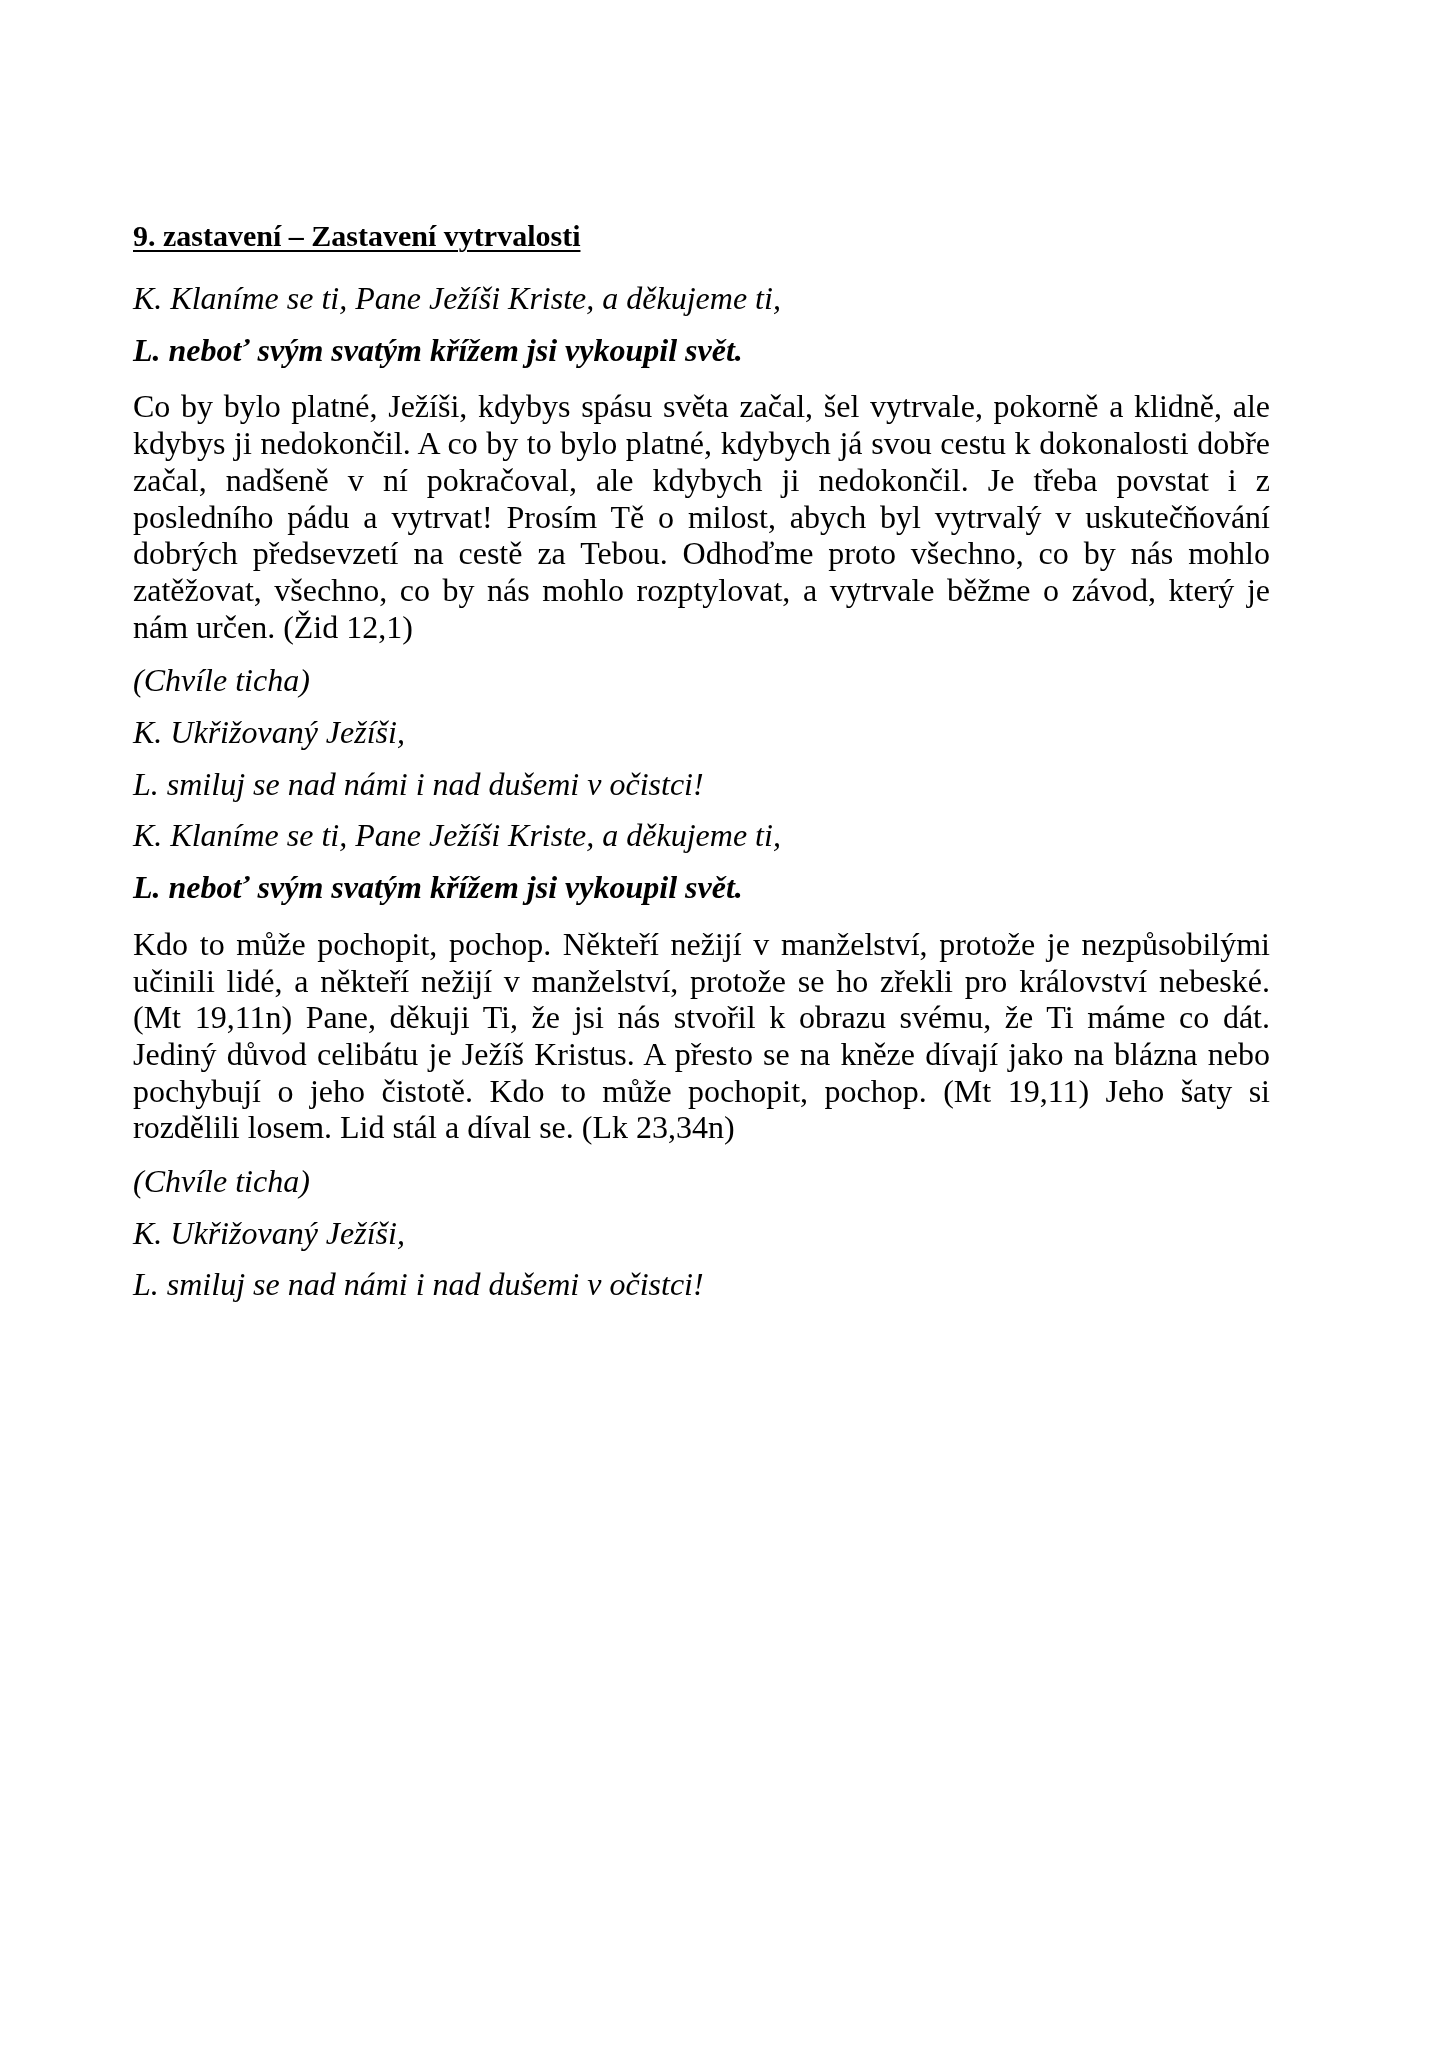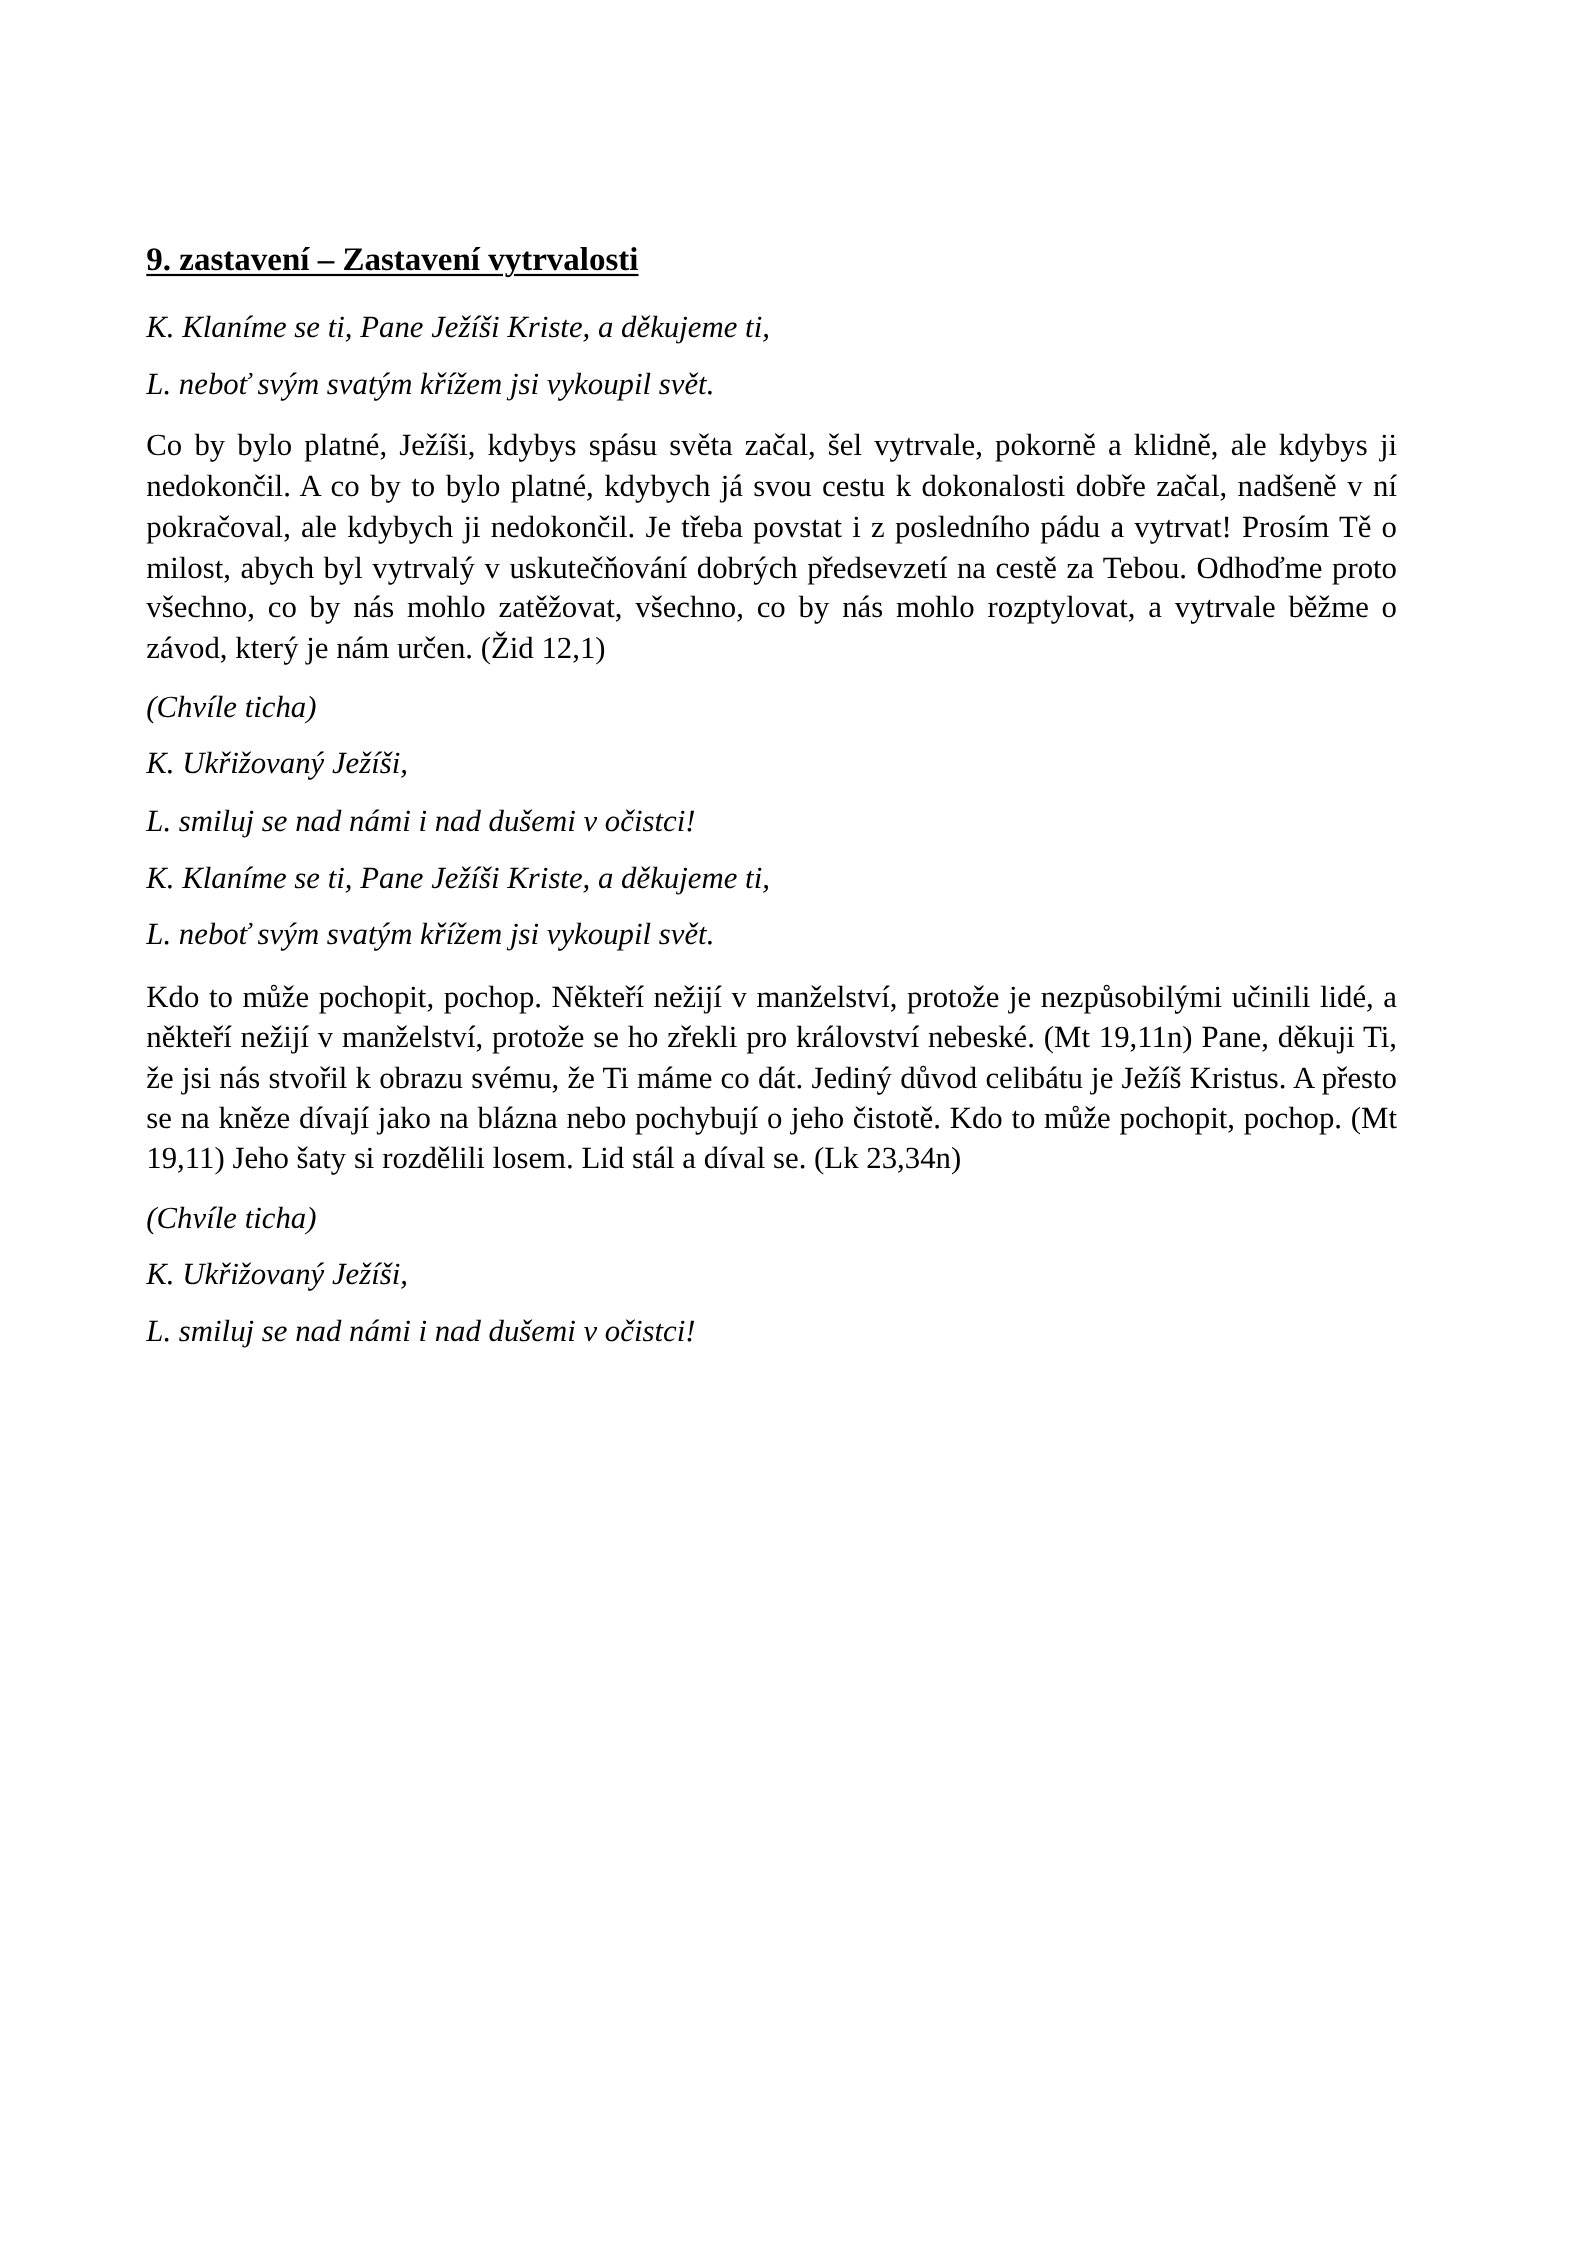--- a/index.html
+++ b/index.html
@@ -24,29 +24,30 @@
   .heading {
     font-size: 30px;
     line-height: 40px;
     font-weight: bold;
     text-decoration: underline;
     text-decoration-thickness: 2px;
     text-underline-offset: 4px;
     margin: 0 0 24px 0;
   }
   p {
-    font-size: 28px;
+    font-size: 32px;
     line-height: 36.7px;
     margin: 0 0 15px 0;
   }
   .italic {
     font-style: italic;
   }
   .response {
     margin-bottom: 20px;
+    font-weight: bold;
   }
   .meditation {
     text-align: justify;
     margin-bottom: 17px;
   }
   section.second .heading {
     margin-top: 183px;
   }
 </style>
 </head>

